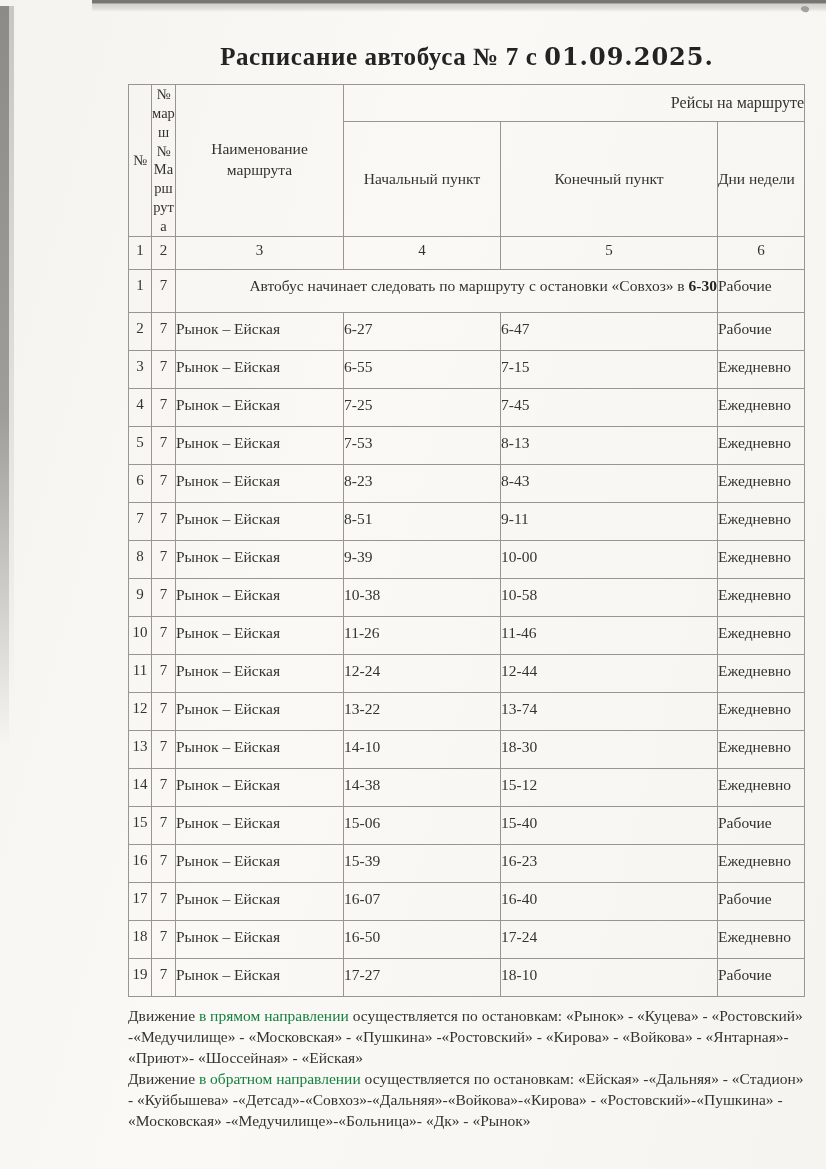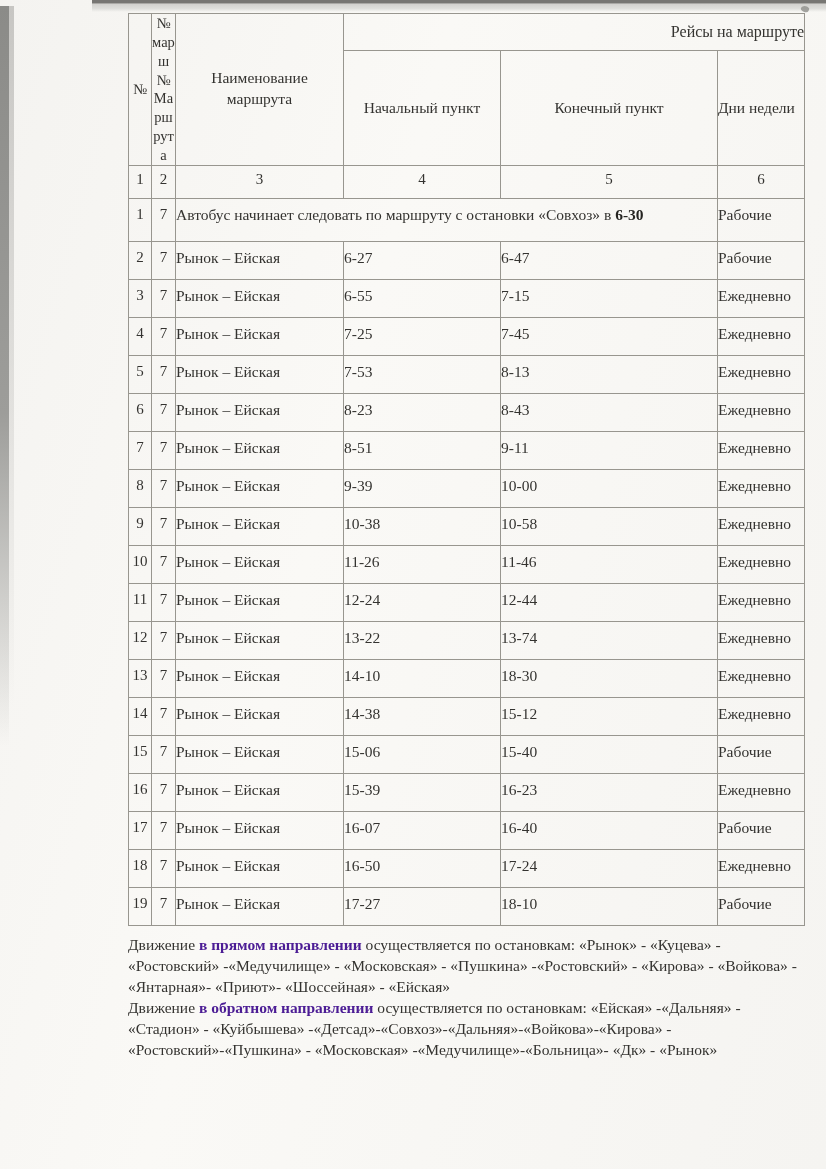--- a/index.html
+++ b/index.html
@@ -55,39 +55,40 @@
   .h-name {
     text-align:center; vertical-align:middle;
     white-space:pre-line; font-weight:bold; font-size:15.5px; line-height:1.35;
   }
   .h-group { text-align:right; vertical-align:middle; font-weight:bold; font-size:16px; padding-right:136px; }
   .h-sub { text-align:center; vertical-align:middle; font-weight:bold; font-size:15.5px; }
   .h-days { text-align:left; padding-left:2px; }
   tr.r-num td { text-align:center; vertical-align:top; padding-top:5px; font-size:15px; }
   tr.r-note td, tr.r-data td { vertical-align:top; padding-top:7px; }
   .c-no, .c-route { text-align:center; font-size:15px; }
-  .c-note { text-align:left; font-size:15.5px; }
+  .c-note { text-align:right; font-size:15.5px; }
   .c-note b { font-weight:bold; color:#262522; }
   .c-name { text-align:left; padding-left:5px; font-size:15.5px; }
   .c-time { text-align:left; font-weight:bold; font-size:15.5px; color:#2a2926; }
   .c-days { text-align:left; padding-left:3px; font-size:15.5px; }
   .footer { margin-top:8px; width:676px; font-size:15.5px; line-height:1.36; color:#343330; }
   .footer p { margin:0; }
-  .footer b { font-weight:bold; color:#4c1d95; }
+  .footer b { font-weight:normal; color:#15803d; }
 </style>
 </head>
 <body>
 
 <div class="page">
   <div class="edge-top"></div>
   <div class="edge-left"></div>
   <div class="edge-left2"></div>
   <div class="speck"></div>
 
   <div class="content">
+    <h1 class="title"><span>Расписание автобуса № 7 с </span><span class="date">01.09.2025.</span></h1>
 
     <table class="sched">
       <colgroup>
         <col class="w1">
           <col class="w2">
           <col class="w3">
           <col class="w4">
           <col class="w5">
           <col class="w6">
       </colgroup>

